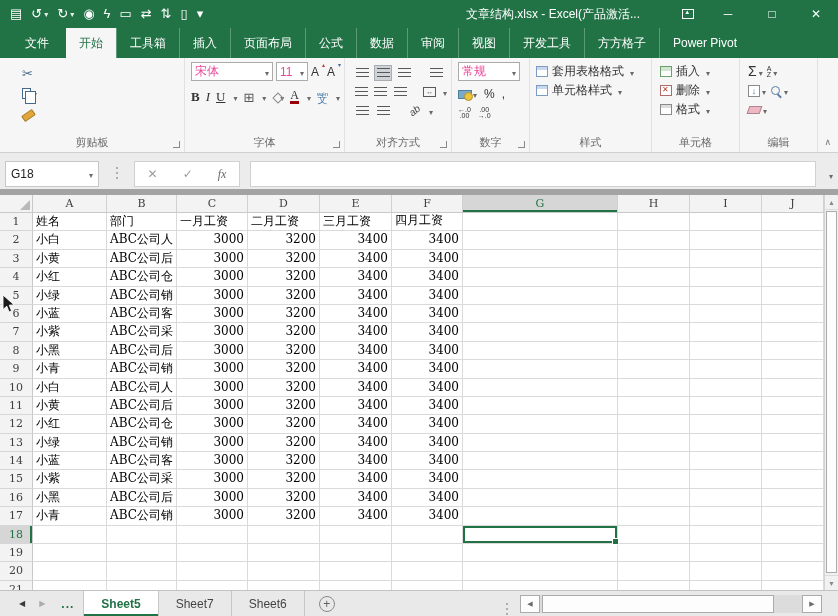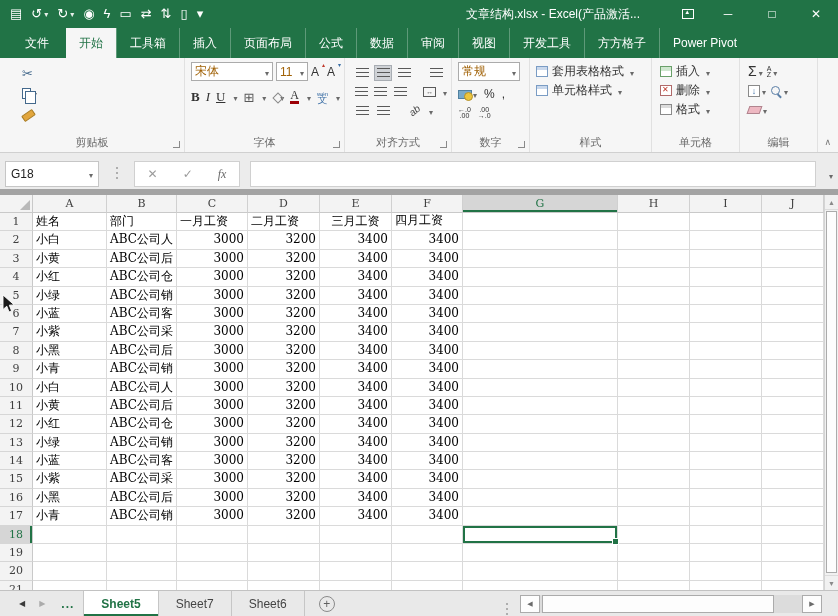--- a/index.html
+++ b/index.html
@@ -46,21 +46,21 @@
   .icon-clipboard::after { content:""; position:absolute; left:4px; top:-3px; width:7px; height:4px; background:#c9c9c9; border-radius:1px; }
   .clipcol { display:flex; flex-direction:column; gap:4px; margin-left:14px; margin-top:2px; }
   .sbtn { display:flex; align-items:center; height:16px; }
   .scissors { color:#44698c; font-size:13px; line-height:13px; }
   .icon-copy { width:9px; height:11px; border:1px solid #44698c; background:#fff; position:relative; }
   .icon-copy::after { content:""; position:absolute; left:2px; top:2px; width:9px; height:11px; border:1px solid #44698c; background:#fff; }
   .icon-brush { width:13px; height:7px; background:#e2a63d; border:1px solid #a87c24; transform:rotate(-35deg); border-radius:1px; margin-top:4px; }
 
   
   .g-font { width:160px; padding:4px 4px 0 6px; }
-  .combo { background:#fff; border:1px solid #ababab; height:19px; display:flex; align-items:center; justify-content:space-between; padding:0 3px; font-size:12px; color:#a16207; }
+  .combo { background:#fff; border:1px solid #ababab; height:19px; display:flex; align-items:center; justify-content:space-between; padding:0 3px; font-size:12px; color:#ec4899; }
   .frow1 { display:flex; gap:3px; align-items:center; }
   .c-font { width:88px; }
   .c-size { width:34px; }
   .sizebtn { font-size:12px; color:#333; position:relative; padding-right:5px; }
   .sizebtn.up::after { content:"▴"; position:absolute; top:-4px; right:-1px; font-size:6px; color:#c0392b; }
   .sizebtn.dn::after { content:"▾"; position:absolute; top:-4px; right:-1px; font-size:6px; color:#3a6ea5; }
   .frow2 { display:flex; align-items:center; gap:6px; margin-top:8px; }
   .fb { font-family:"Liberation Serif","DejaVu Serif",serif; font-size:13px; color:#333; }
   .fb.b { font-weight:bold; }
   .fb.i { font-style:italic; }
@@ -448,21 +448,21 @@
         <span class="colh" style="width: 72px;">I</span>
         <span class="colh" style="width: 62px;">J</span>
       </div>
     <div id="rows">
         <div class="grow">
           <span class="rowh">1</span>
           <span class="cell" style="width: 74px;">姓名</span>
           <span class="cell" style="width: 70px;">部门</span>
           <span class="cell" style="width: 71px;">一月工资</span>
           <span class="cell" style="width: 72px;">二月工资</span>
-          <span class="cell" style="width: 72px; text-align: center;">三月工资</span>
+          <span class="cell" style="width: 72px;">三月工资</span>
           <span class="cell" style="width: 71px; font-family: Liberation Mono, monospace;">四月工资</span>
           <span class="cell" style="width: 155px;"></span>
           <span class="cell" style="width: 72px;"></span>
           <span class="cell" style="width: 72px;"></span>
           <span class="cell" style="width: 62px;"></span>
         </div>
         <div class="grow">
           <span class="rowh">2</span>
           <span class="cell" style="width: 74px;">小白</span>
           <span class="cell" style="width: 70px;">ABC公司人</span>

